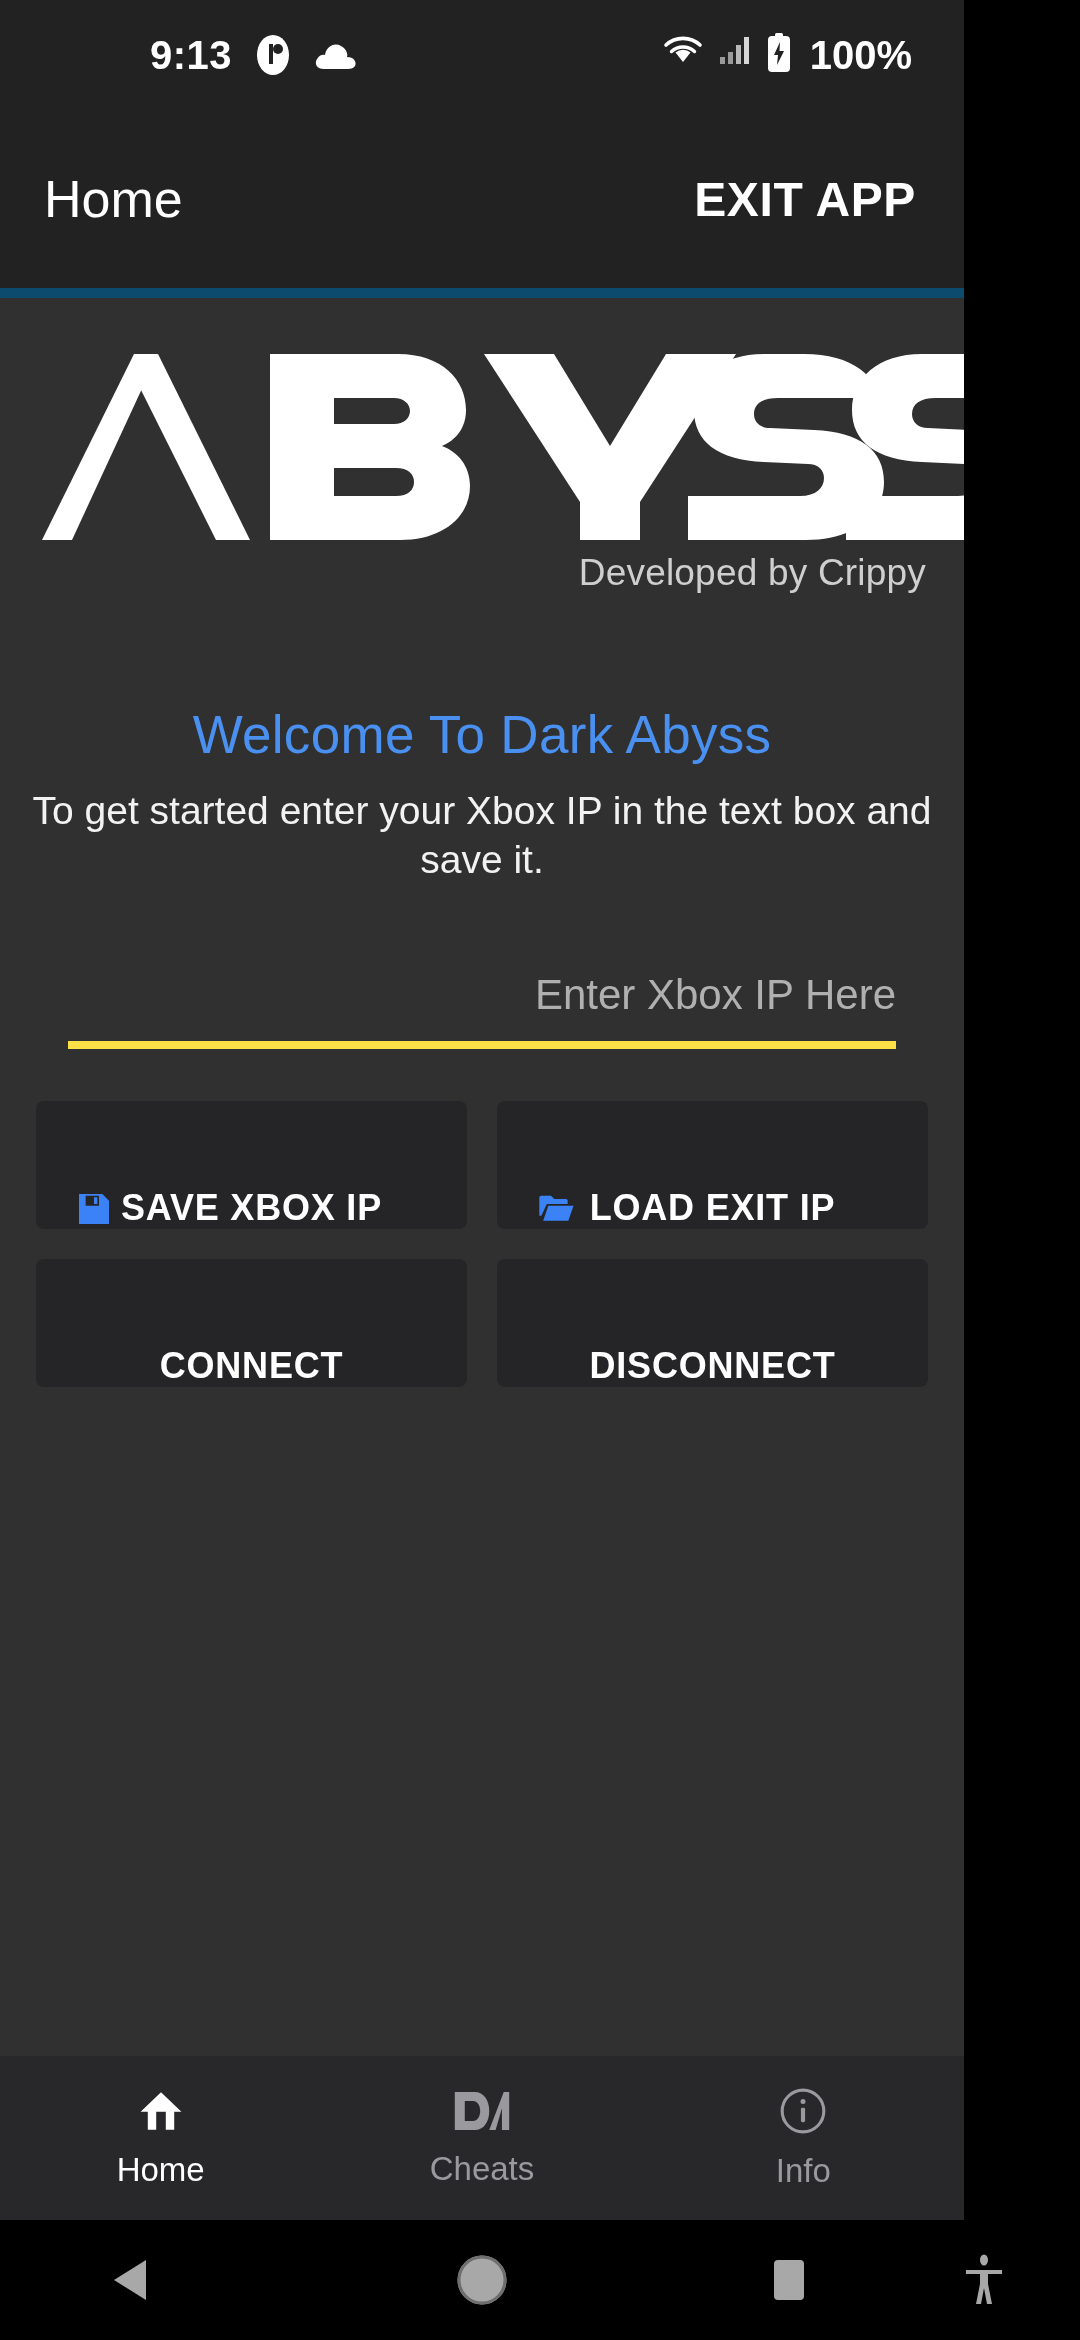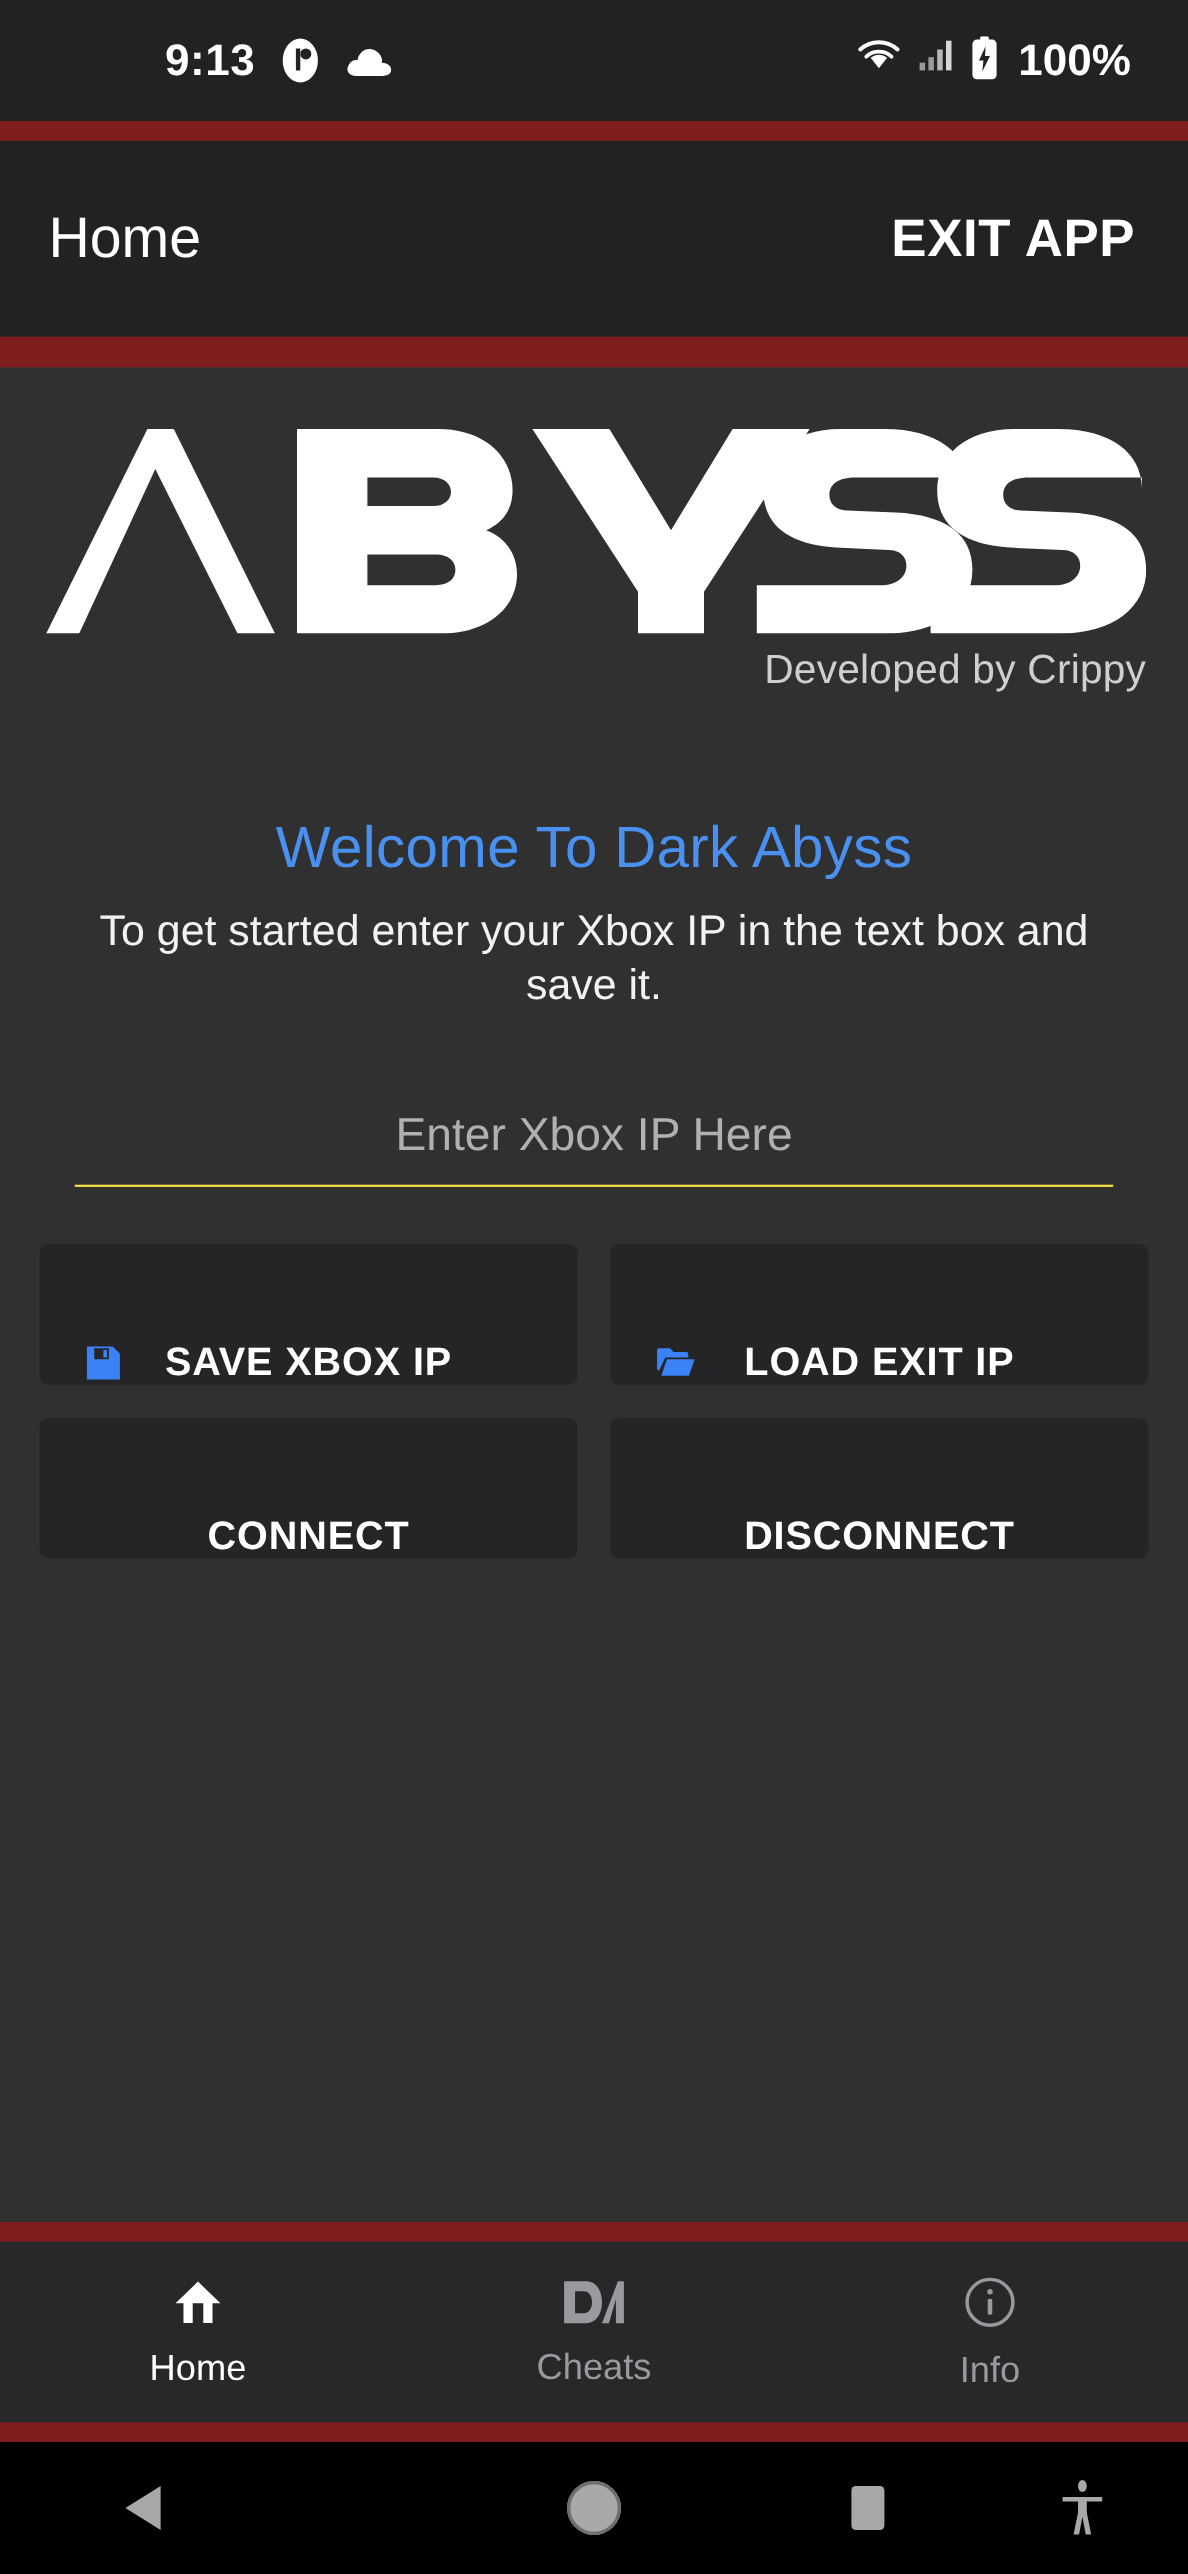--- a/index.html
+++ b/index.html
@@ -4,23 +4,23 @@
 <style>
   * { margin:0; padding:0; box-sizing:border-box; }
   html, body {
     width:1080px; height:2340px;
     background:#000;
     font-family:"Liberation Sans", sans-serif;
     overflow:hidden;
   }
   #screen {
     position:relative;
-    width:1080px; height:2340px;
-    background:#7f1d1d;
-    display:flex; flex-direction:column;gap:18px;
+    width:964px; height:2340px;
+    background:#0c4a6e;
+    display:flex; flex-direction:column;
   }
 
   
   .statusbar {
     height:110px;
     background:#222222;
     display:flex; align-items:center;
     padding:0 52px 0 150px;
     flex:0 0 auto;
   }
@@ -101,26 +101,26 @@
   }
 
   
   .input-row {
     margin:86px 68px 0 68px;
   }
   .ip-input {
     width:100%;
     background:transparent;
     border:none;
-    border-bottom:2px solid #fde047;
+    border-bottom:8px solid #fde047;
     outline:none;
     color:#ffffff;
     font-family:"Liberation Sans", sans-serif;
     font-size:42px;
-    text-align:center;
+    text-align:right;
     padding:0 0 22px 0;
   }
   .ip-input::placeholder { color:#b0b0b0; opacity:1; }
 
   
   .btn-grid {
     margin:52px 36px 0 36px;
     display:grid;
     grid-template-columns:1fr 1fr;
     gap:30px 30px;

